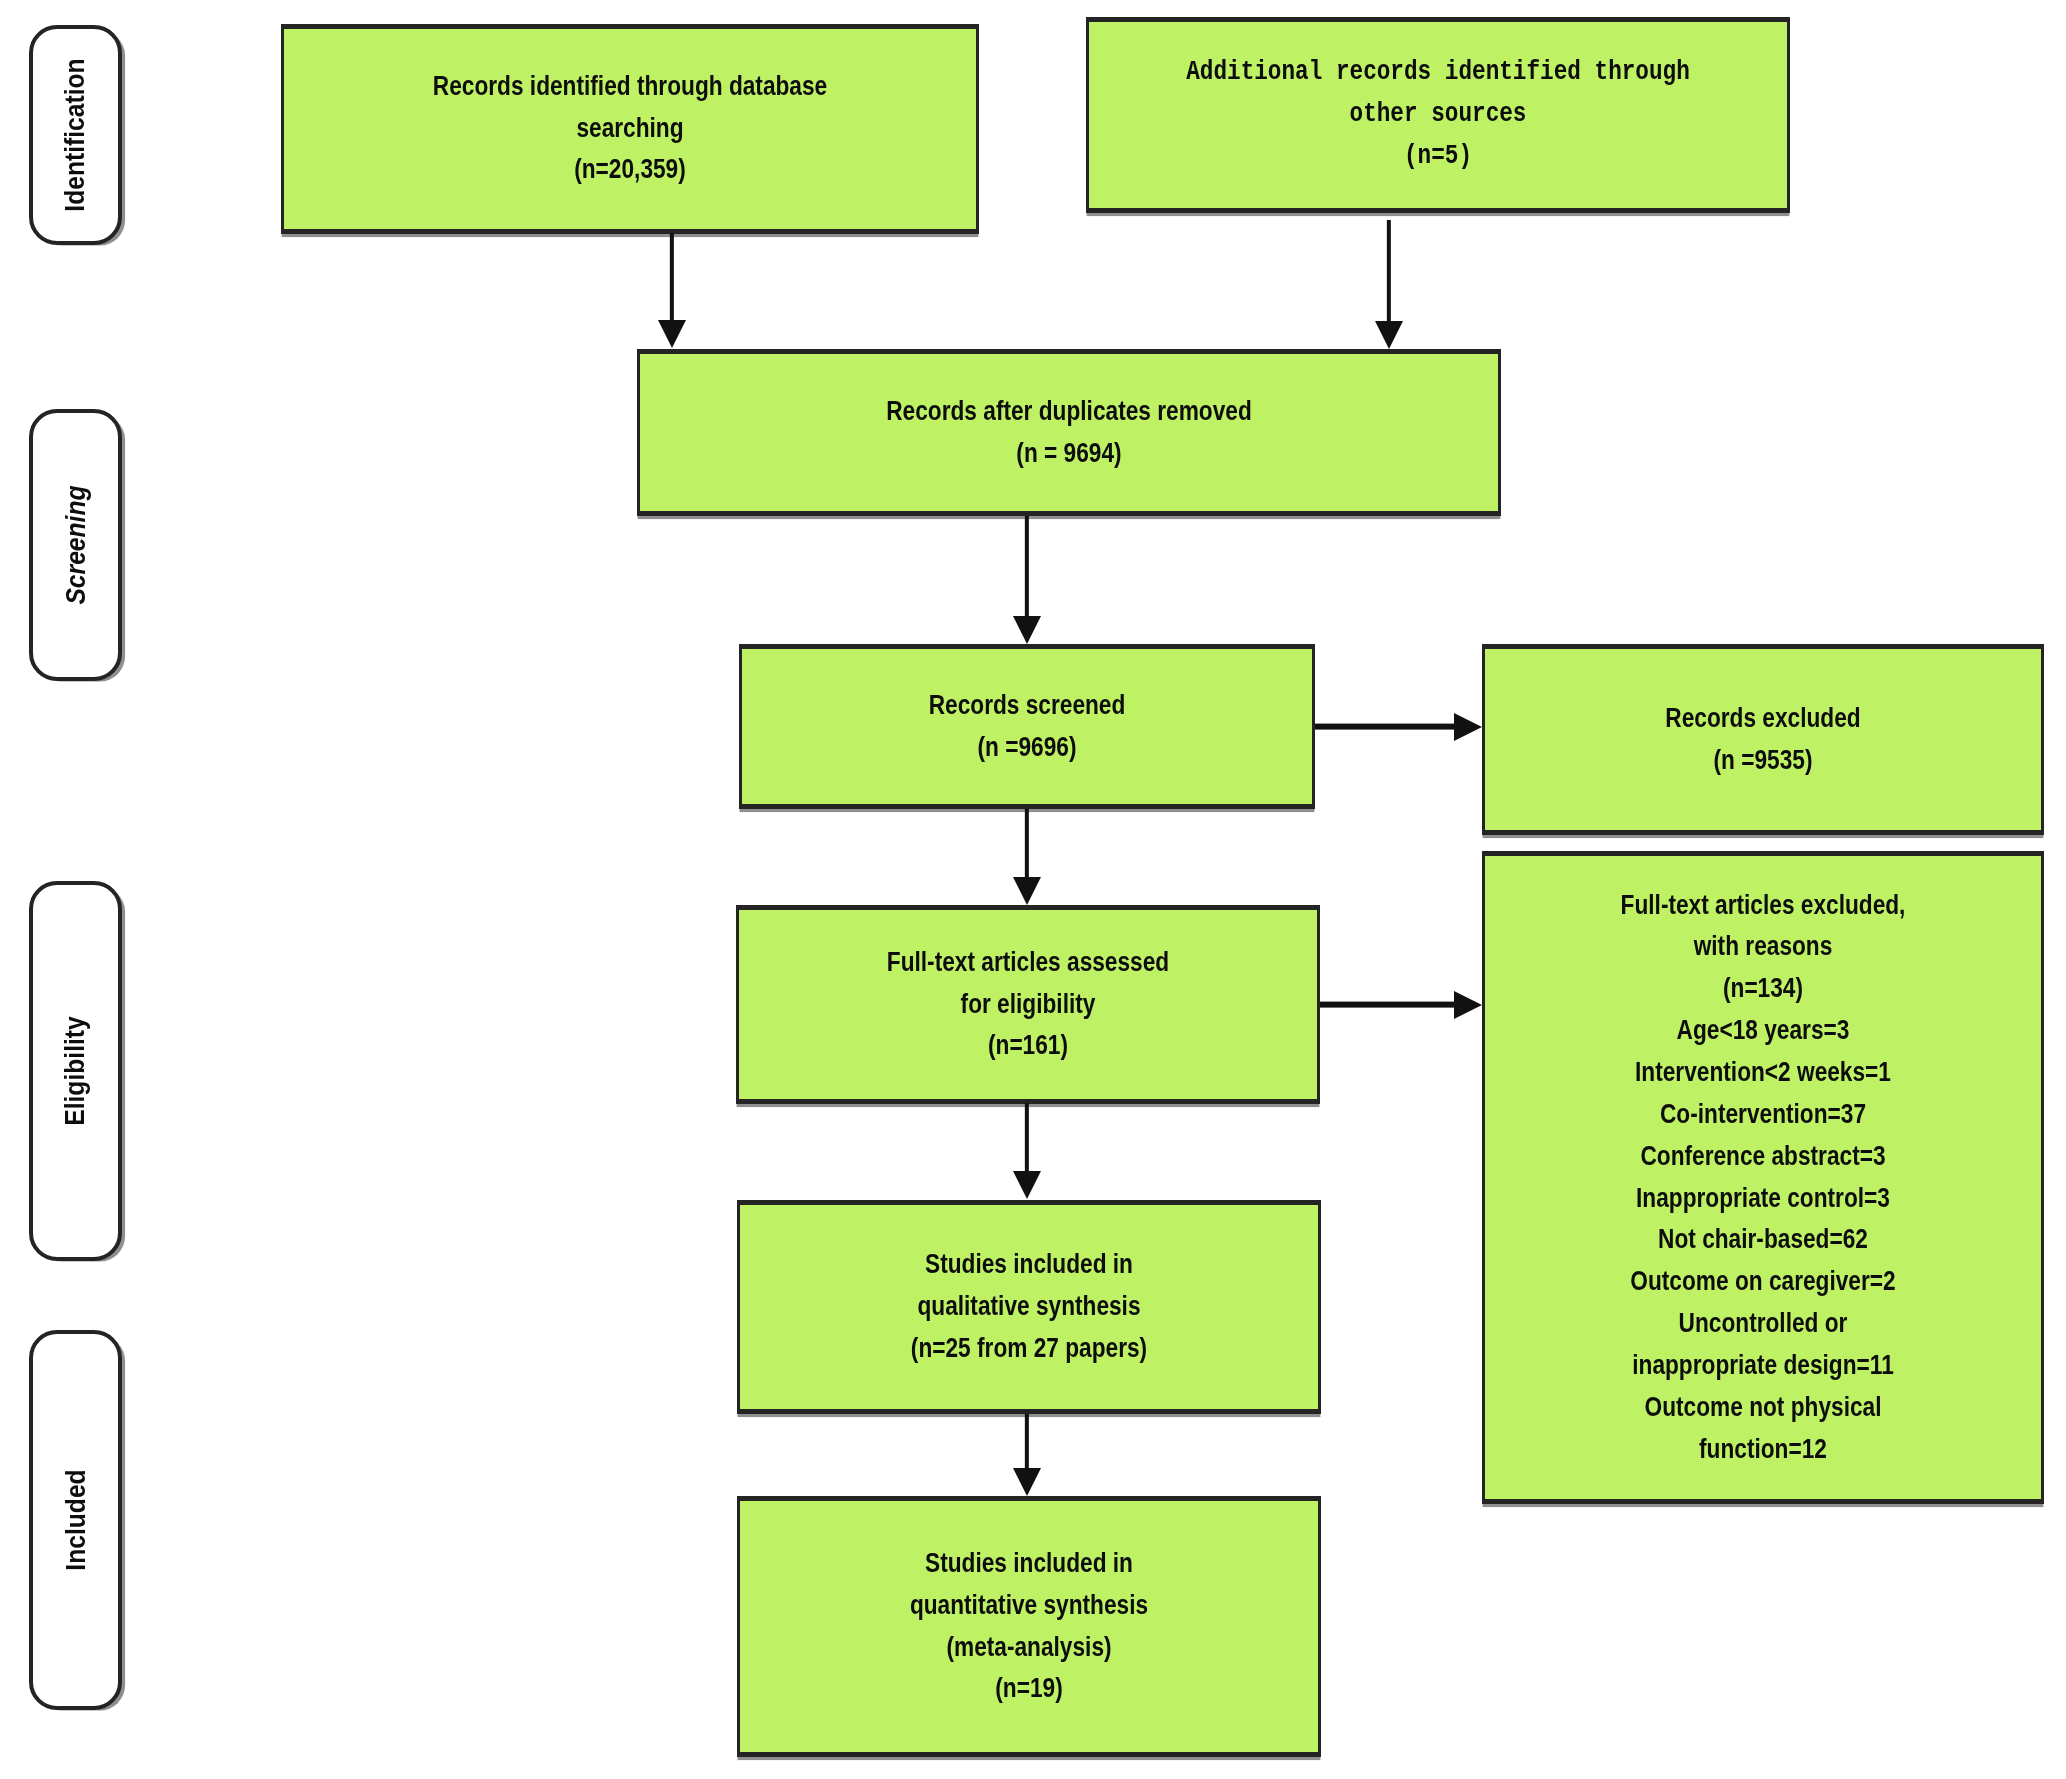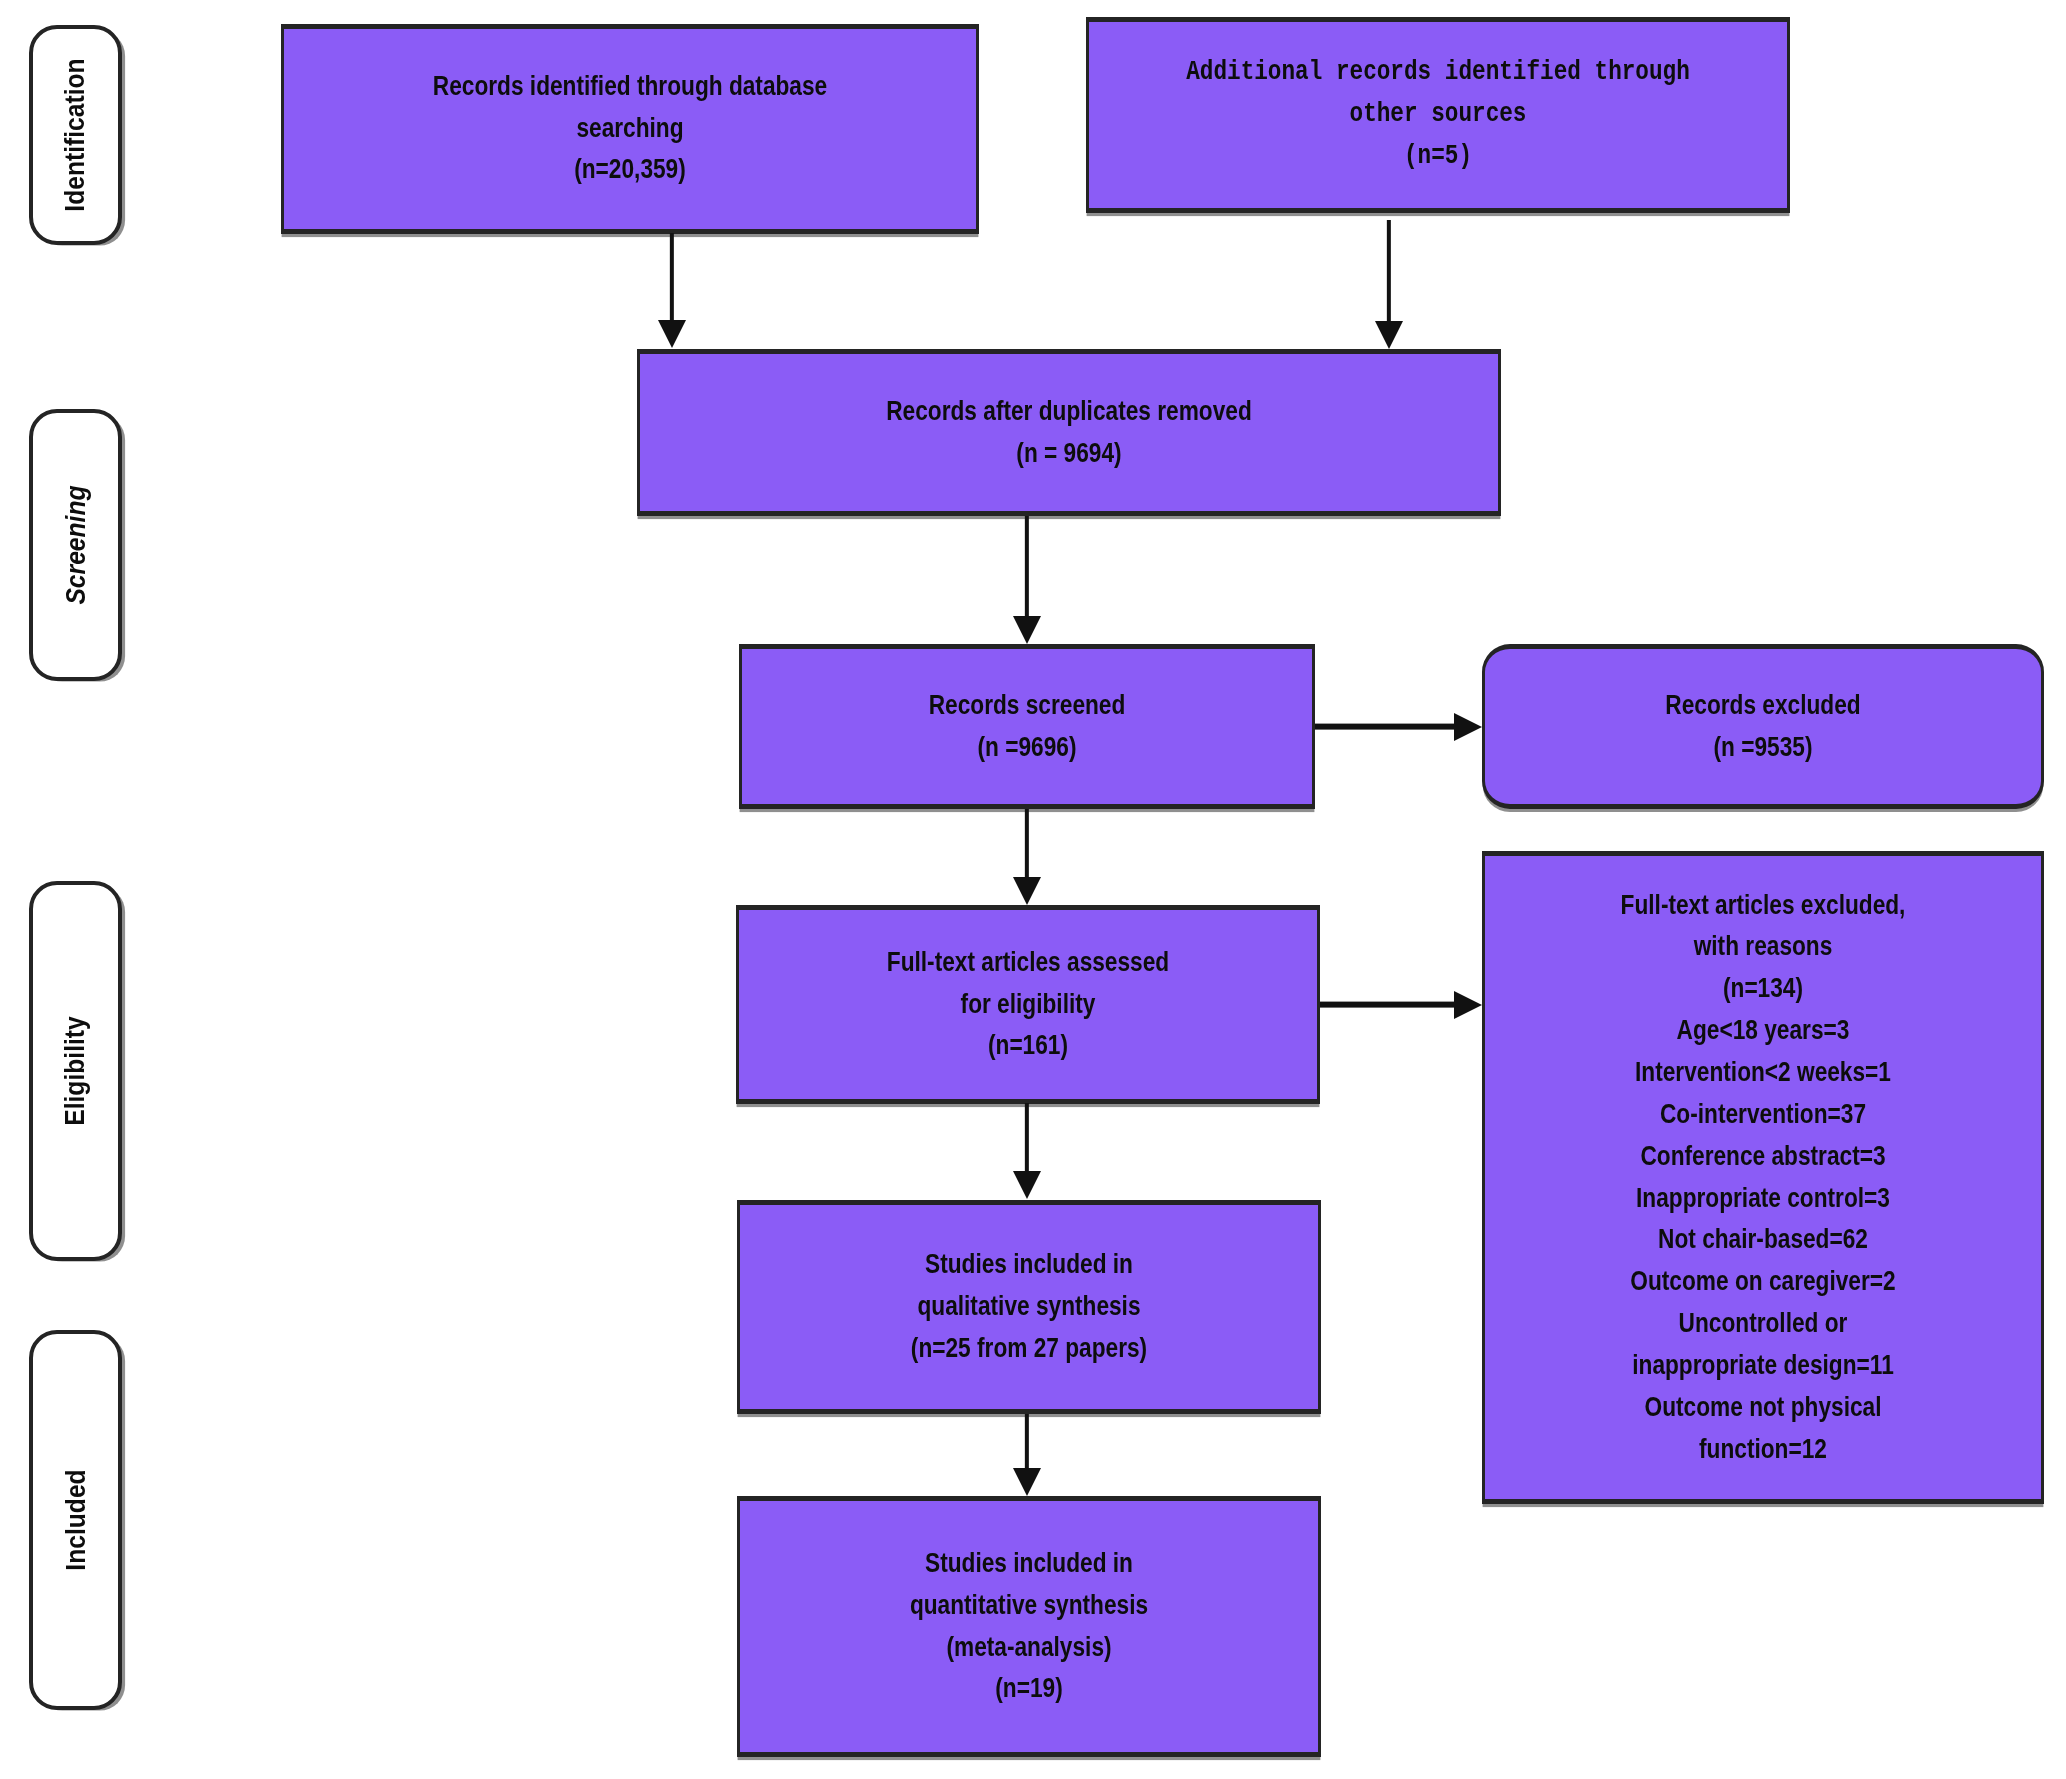--- a/index.html
+++ b/index.html
@@ -12,21 +12,21 @@
     width: 2066px;
     height: 1780px;
     background: #ffffff;
     font-family: "Liberation Sans", "DejaVu Sans", sans-serif;
     color: #0d0d0d;
   }
   
   .box {
     position: absolute;
     box-sizing: border-box;
-    background: #8b5cf6;
+    background: #bef264;
     border: solid #242424;
     border-width: 5px 3.7px;
     box-shadow: 0 3.7px 0 -0.6px #8f8f8f;
     display: flex;
     align-items: center;
     justify-content: center;
     text-align: center;
   }
   .box .txt {
     white-space: pre-line;
@@ -142,21 +142,21 @@
   <div class="box" style="left:637px; top:349px; width:864px; height:167px;">
     <div class="txt">Records after duplicates removed
 (n = 9694)</div>
   </div>
 
   <div class="box" style="left:739px; top:644px; width:576px; height:165px;">
     <div class="txt">Records screened
 (n =9696)</div>
   </div>
 
-  <div class="box" style="left:1482px; top:644px; width:562px; height:165px;border-radius:28px;">
+  <div class="box" style="left:1482px; top:644px; width:562px; height:191px;">
     <div class="txt">Records excluded
 (n =9535)</div>
   </div>
 
   <div class="box" style="left:736px; top:905px; width:584px; height:199px;">
     <div class="txt">Full-text articles assessed
 for eligibility
 (n=161)</div>
   </div>
 

